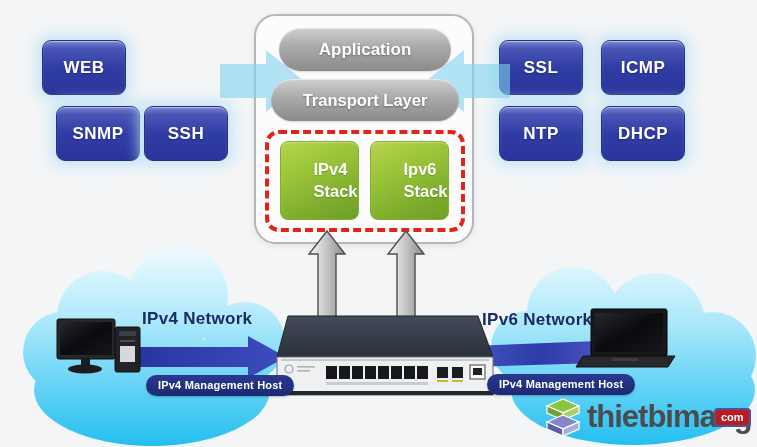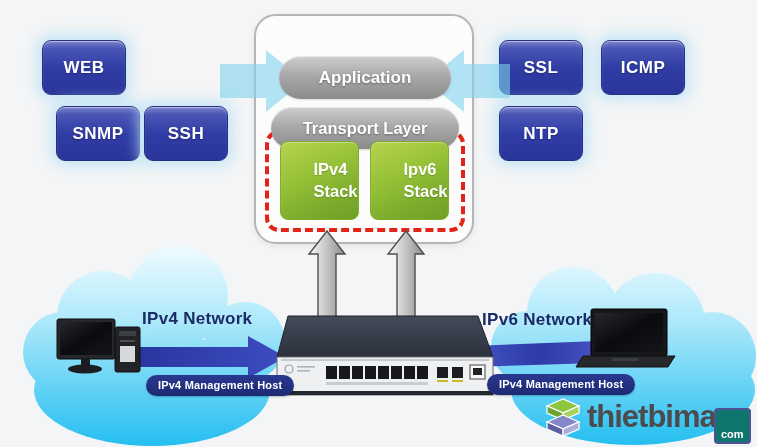--- a/index.html
+++ b/index.html
@@ -20,21 +20,21 @@
   .p-ntp{left:499px;top:106px} .p-dhcp{left:601px;top:106px}
 
   
   .panel { position:absolute; left:254px; top:14px; width:220px; height:230px;
     background:#fcfcfd; border:2px solid #b4b6b8; border-radius:22px;
     box-shadow:0 2px 6px rgba(0,0,0,.08); z-index:2; }
   .pill { position:absolute; display:flex; align-items:center; justify-content:center;
     color:#fff; font-weight:bold; font-size:17px; border-radius:999px;
     background:linear-gradient(180deg,#cfcfcf 0%,#a9a9a9 45%,#8b8b8b 100%);
     text-shadow:0 1px 2px rgba(60,60,60,.55); z-index:4;
-    box-shadow:inset 0 1px 1px rgba(255,255,255,.6), 0 1px 2px rgba(0,0,0,.15);margin-top:28px; }
+    box-shadow:inset 0 1px 1px rgba(255,255,255,.6), 0 1px 2px rgba(0,0,0,.15); }
   .pill-app { left:279px; top:28px; width:172px; height:43px; }
   .pill-transport { left:271px; top:79px; width:188px; height:42px; font-size:16.5px; }
   .dashed-zone { position:absolute; left:265px; top:130px; width:200px; height:102px;
     border:4px dashed #e2231a; border-radius:14px; z-index:3; }
   .stack-box { position:absolute; width:79px; height:79px; border-radius:8px;
     display:flex; align-items:center; justify-content:center; text-align:left;
     color:#fff; font-weight:bold; font-size:16.5px; line-height:1.3; white-space:pre-line;
     background:linear-gradient(155deg,#b6d44d 0%,#97c238 40%,#7cab2c 75%,#6f9f27 100%);
     border:1px solid #7fae2d; z-index:4;
     box-shadow:inset 0 1px 1px rgba(255,255,255,.35);
@@ -53,22 +53,22 @@
     color:#fff; font-weight:bold; font-size:11px; padding:4px 12px 5px;
     border-radius:12px; z-index:6; letter-spacing:.2px;
     box-shadow:0 1px 2px rgba(0,0,0,.25); white-space:nowrap;text-align:center; }
   .badge-left { left:146px; top:375px; } .badge-right { left:487px; top:374px; }
 
   
   .brand-icon { position:absolute; left:541px; top:396px; z-index:8; }
   .brand-text { position:absolute; left:587px; top:399px; z-index:8;
     font-size:31px; font-weight:bold; color:#4c4c4f; letter-spacing:-1px; }
   .brand-tld { position:absolute; left:714px; top:408px; z-index:8;
-    background:#0f766e; border:2px solid #4e529a; color:#fff; font-size:11px;
-    font-weight:bold; padding:18px 5px 2px; border-radius:4px; }
+    background:#b91c1c; border:2px solid #4e529a; color:#fff; font-size:11px;
+    font-weight:bold; padding:1px 5px 2px; border-radius:4px; }
 </style>
 </head>
 <body>
 
 <div class="stage">
 
   <svg class="svg-layer z-clouds" width="757" height="447" viewBox="0 0 757 447">
     <defs>
       <linearGradient id="gCloud" gradientUnits="userSpaceOnUse" x1="0" y1="250" x2="0" y2="450">
         <stop offset="0" stop-color="#ecfaff"></stop>
@@ -103,20 +103,23 @@
     </div>
 
   <div class="proto p-ssl">
     <span>SSL</span>
     </div>
   <div class="proto p-icmp">
     <span>ICMP</span>
     </div>
   <div class="proto p-ntp">
     <span>NTP</span>
+    </div>
+  <div class="proto p-dhcp">
+    <span>DHCP</span>
     </div>
 
   <div class="panel"></div>
 
   <svg class="svg-layer z-cyan" width="757" height="447" viewBox="0 0 757 447">
     <polygon points="220,64 266,64 266,50 304,81 266,112 266,98 220,98" fill="#7fd2ee" opacity="0.6"></polygon>
     <polygon points="510,64 464,64 464,50 426,81 464,112 464,98 510,98" fill="#7fd2ee" opacity="0.6"></polygon>
   </svg>
 
   <div class="pill pill-app">

